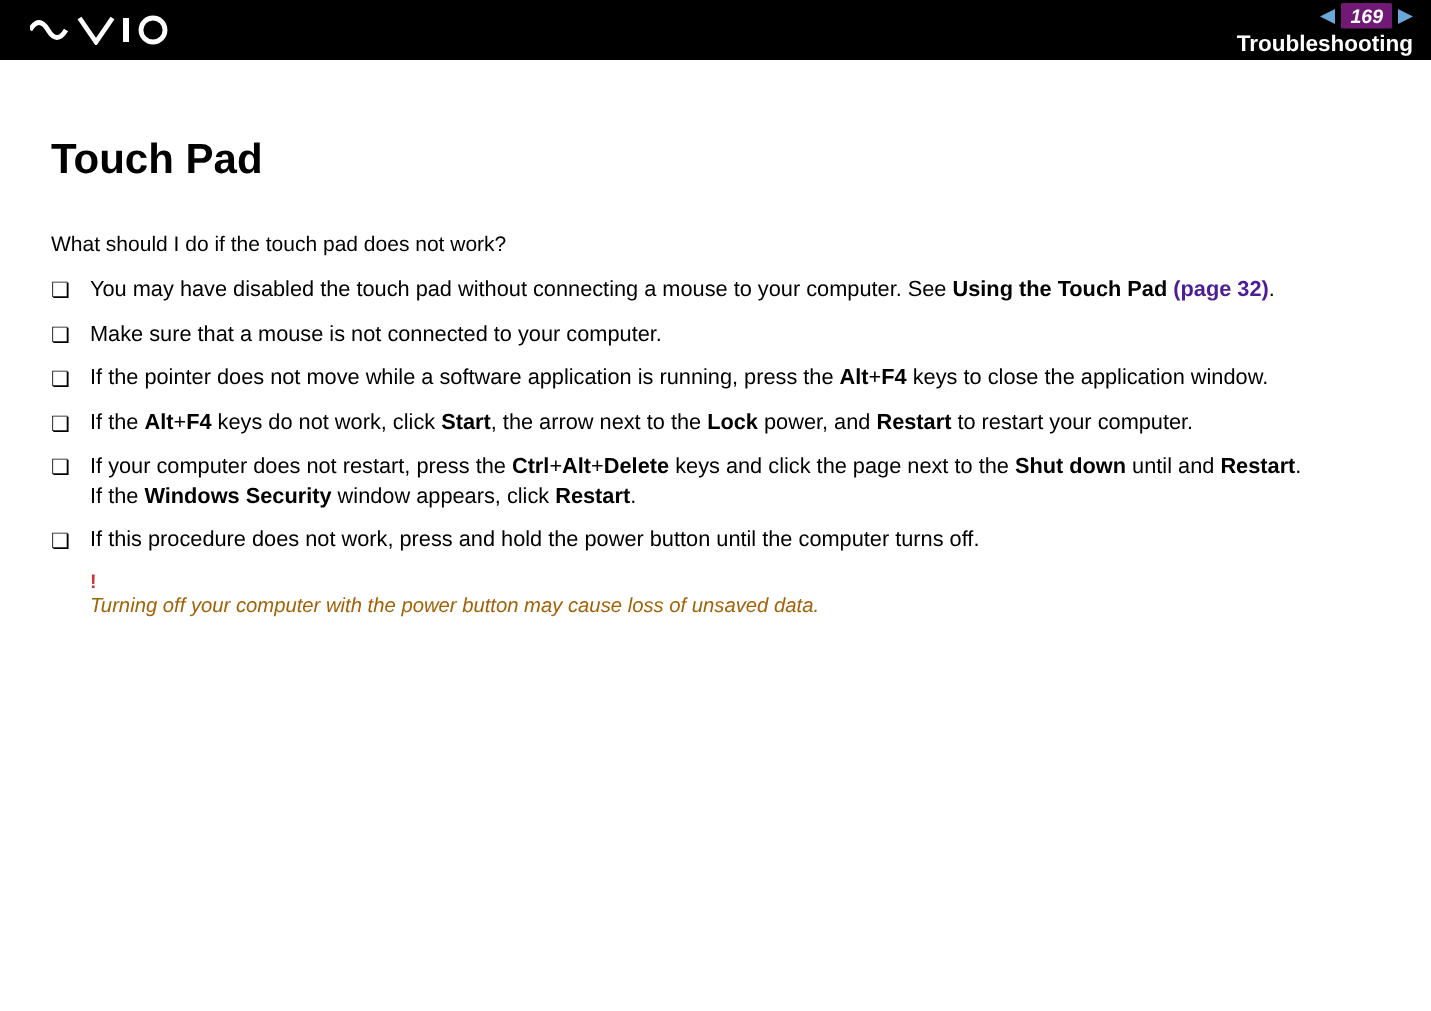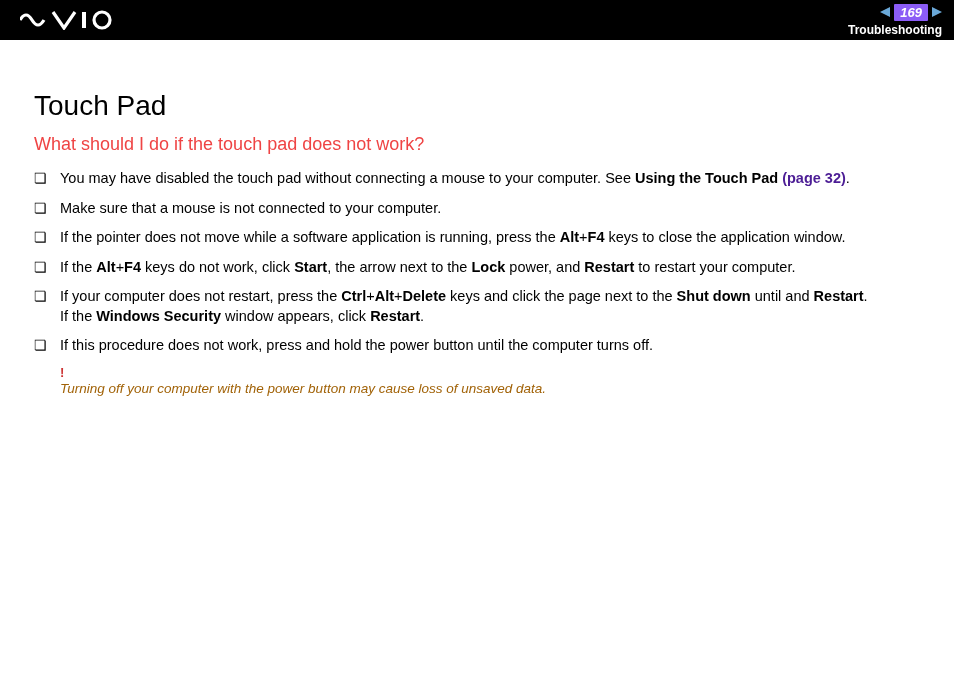--- a/index.html
+++ b/index.html
@@ -38,47 +38,47 @@
     gap: 4px;
   }
   .arrow-left, .arrow-right {
     width: 0; height: 0;
     border-top: 5px solid transparent;
     border-bottom: 5px solid transparent;
   }
   .arrow-left { border-right: 10px solid #6aa8d8; }
   .arrow-right { border-left: 10px solid #6aa8d8; }
   .page-num {
-    background: #8b5cf6;
+    background: #701a75;
     color: #ffffff;
     font-weight: bold;
     font-style: italic;
     font-size: 13px;
     padding: 1px 6px;
     border-radius: 1px;
   }
   .section-label {
     color: #ffffff;
     font-weight: bold;
-    font-size: 12px;
+    font-size: 15px;
     text-align: center;
   }
   .content {
     padding: 50px 34px 0 34px;
   }
   h1 {
     font-size: 28px;
+    font-weight: bold;
+    color: #000000;
+    margin-bottom: 32px;
+  }
+  h2 {
+    font-size: 14px;
     font-weight: normal;
     color: #000000;
-    margin-bottom: 12px;
-  }
-  h2 {
-    font-size: 18px;
-    font-weight: normal;
-    color: #ef4444;
     margin-bottom: 14px;
   }
   ul { list-style: none; }
   li {
     display: flex;
     align-items: flex-start;
     margin-bottom: 10px;
     font-size: 14.5px;
     line-height: 1.35;
     color: #000000;

